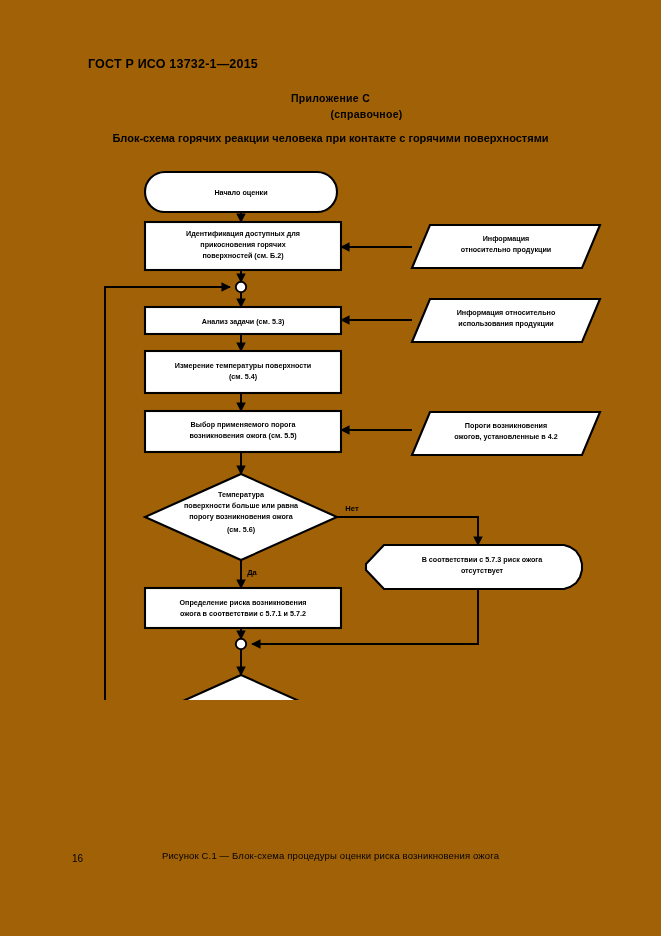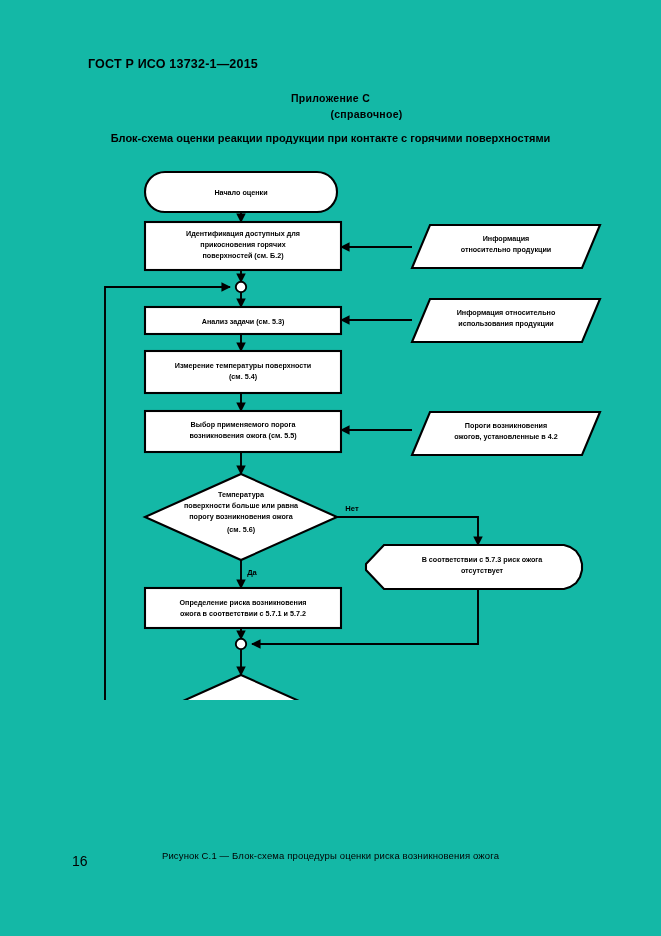--- a/index.html
+++ b/index.html
@@ -11,21 +11,21 @@
     width: 661px;
     height: 936px;
     position: relative;
     font-family: "Liberation Sans", sans-serif;
     color: #000000;
     overflow: hidden;
   }
   .page {
     position: absolute;
     inset: 0;
-    background: #14b8a6;
+    background: #a16207;
   }
   .std-header {
     position: absolute;
     left: 88px;
     top: 57px;
     font-size: 12.5px;
     font-weight: bold;
     letter-spacing: 0.2px;
     white-space: nowrap;
   }
@@ -58,21 +58,21 @@
     right: 0;
     top: 850px;
     text-align: center;
     font-size: 9.5px;
     letter-spacing: 0.15px;
   }
   .page-num {
     position: absolute;
     left: 72px;
     top: 853px;
-    font-size: 14px;
+    font-size: 10px;
   }
   svg.flow {
     position: absolute;
     left: 0;
     top: 0;
   }
   svg.flow text {
     font-family: "Liberation Sans", sans-serif;
     font-size: 7.2px;
     font-weight: bold;
@@ -101,21 +101,21 @@
 </head>
 <body>
 
 <div class="page">
 
   <div class="std-header">ГОСТ Р ИСО 13732-1—2015</div>
 
   <div class="annex-line annex-1">Приложение С</div>
   <div class="annex-line annex-2">(справочное)</div>
 
-  <div class="fig-title fig-title-1">Блок-схема оценки реакции продукции при контакте с горячими поверхностями</div>
+  <div class="fig-title fig-title-1">Блок-схема горячих реакции человека при контакте с горячими поверхностями</div>
 
   <svg class="flow" width="661" height="700" viewBox="0 0 661 700">
     <defs>
       <marker id="arr" viewBox="0 0 10 10" refX="9" refY="5" markerWidth="5" markerHeight="5" orient="auto-start-reverse">
         <path d="M 0 0 L 10 5 L 0 10 z" fill="#000"></path>
       </marker>
     </defs>
 
     <path class="conn" d="M 241 212 L 241 222" marker-end="url(#arr)"></path>
 

